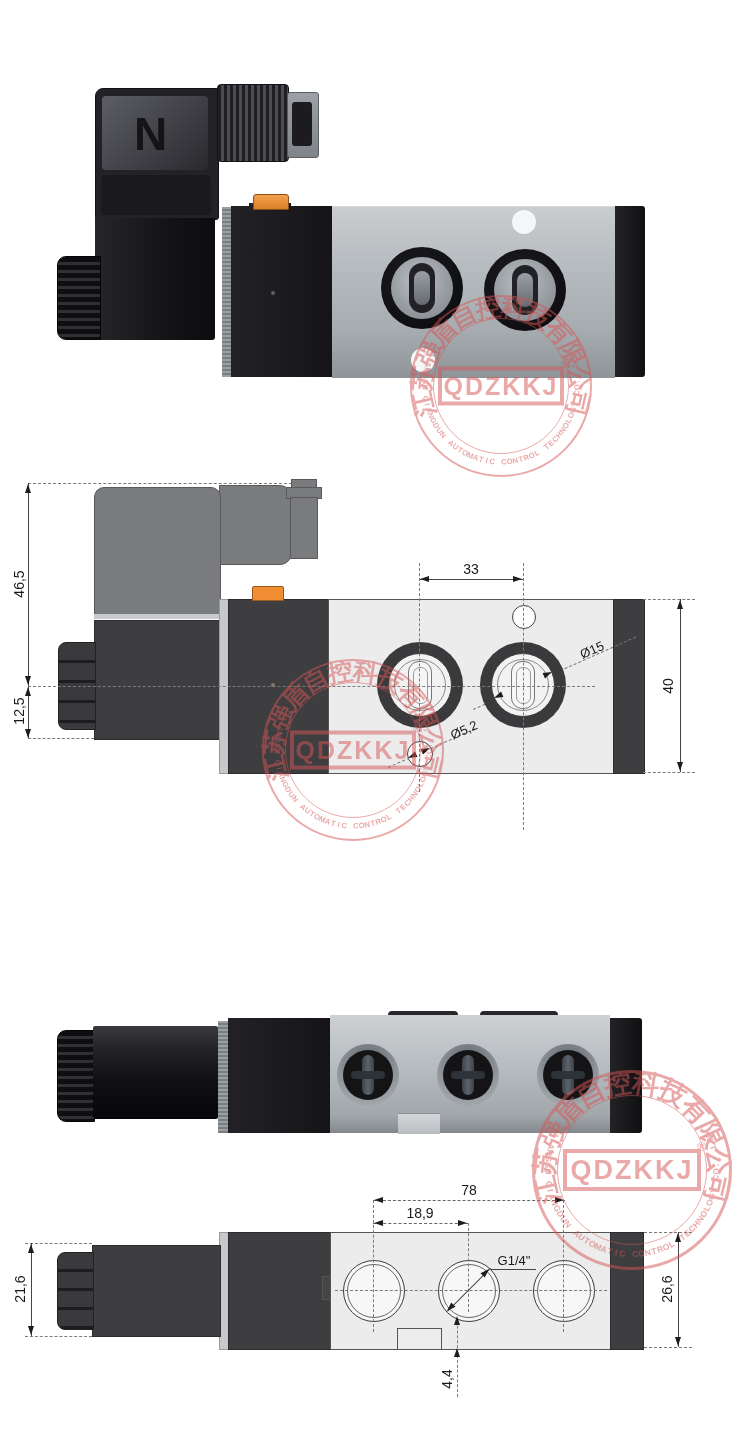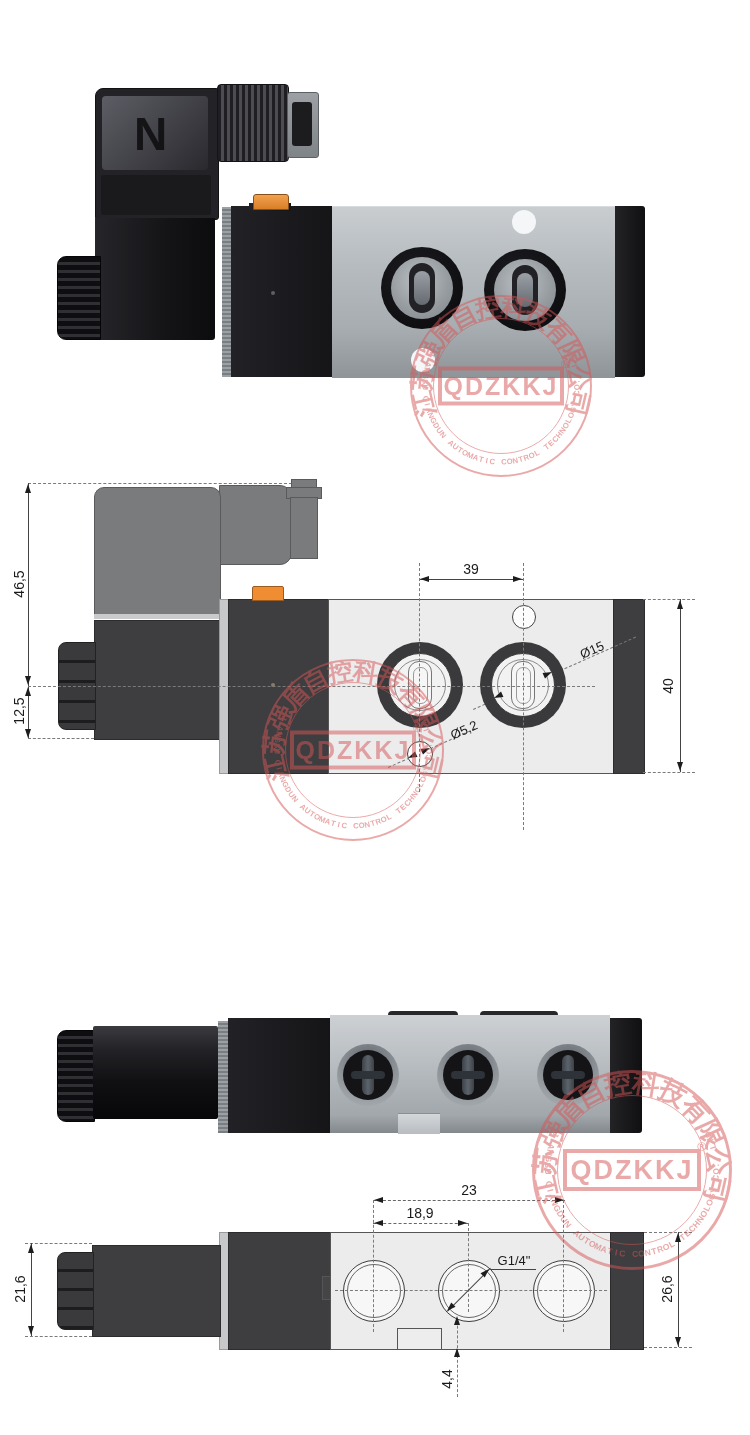--- a/index.html
+++ b/index.html
@@ -154,21 +154,21 @@
     </div>
     <div class="dw-circle" style="left:512px;top:145px;width:22px;height:22px;"></div>
     <div class="dw-circle" style="left:407px;top:281px;width:24px;height:24px;"></div>
 
     <div class="dash-v z6" style="left:419px;top:103px;height:229px;"></div>
     <div class="dash-v z6" style="left:523px;top:103px;height:267px;"></div>
 
     <div class="dline-h" style="left:419px;top:119px;width:104px;"></div>
     <i class="arr" style="left:420px;top:119px;transform:rotate(180deg);"></i>
     <i class="arr" style="left:522px;top:119px;transform:rotate(0deg);"></i>
-    <div class="dim-label" style="left:471px;top:109px;">39</div>
+    <div class="dim-label" style="left:471px;top:109px;">33</div>
 
     <div class="dash-d" style="left:473px;top:249px;width:178px;transform:rotate(-24deg);"></div>
     <i class="arr" style="left:494px;top:238px;transform:rotate(156deg);"></i>
     <i class="arr" style="left:552px;top:212px;transform:rotate(-24deg);"></i>
     <div class="dim-label sm rot24" style="left:592px;top:190px;">Ø15</div>
 
     <div class="dash-d" style="left:388px;top:307px;width:95px;transform:rotate(-24deg);"></div>
     <i class="arr" style="left:408px;top:298px;transform:rotate(156deg);"></i>
     <i class="arr" style="left:430px;top:288px;transform:rotate(-24deg);"></i>
     <div class="dim-label sm rot24" style="left:464px;top:270px;">Ø5,2</div>
@@ -209,21 +209,21 @@
           <div class="bp-h"></div>
         </div>
       </div>
   </div>
 
   <div class="abs" style="left:0;top:1150px;width:750px;height:285px;">
 
     <div class="dline-h" style="left:373px;top:50px;width:192px;border-top:1px dashed #666;"></div>
     <i class="arr" style="left:374px;top:50px;transform:rotate(180deg);"></i>
     <i class="arr" style="left:564px;top:50px;transform:rotate(0deg);"></i>
-    <div class="dim-label" style="left:469px;top:40px;">23</div>
+    <div class="dim-label" style="left:469px;top:40px;">78</div>
 
     <div class="dline-h" style="left:373px;top:73px;width:95px;border-top:1px dashed #666;"></div>
     <i class="arr" style="left:374px;top:73px;transform:rotate(180deg);"></i>
     <i class="arr" style="left:467px;top:73px;transform:rotate(0deg);"></i>
     <div class="dim-label" style="left:420px;top:63px;">18,9</div>
 
     <div class="dash-v z6" style="left:373px;top:50px;height:132px;"></div>
     <div class="dash-v z6" style="left:468px;top:73px;height:89px;"></div>
     <div class="dash-v z6" style="left:563px;top:50px;height:132px;"></div>
 

